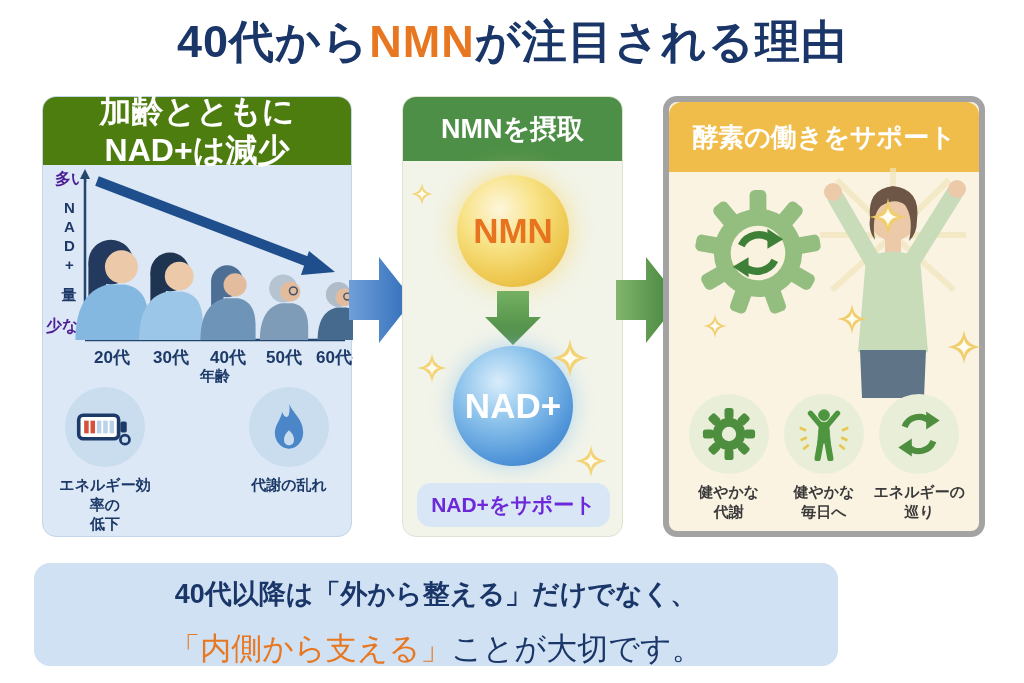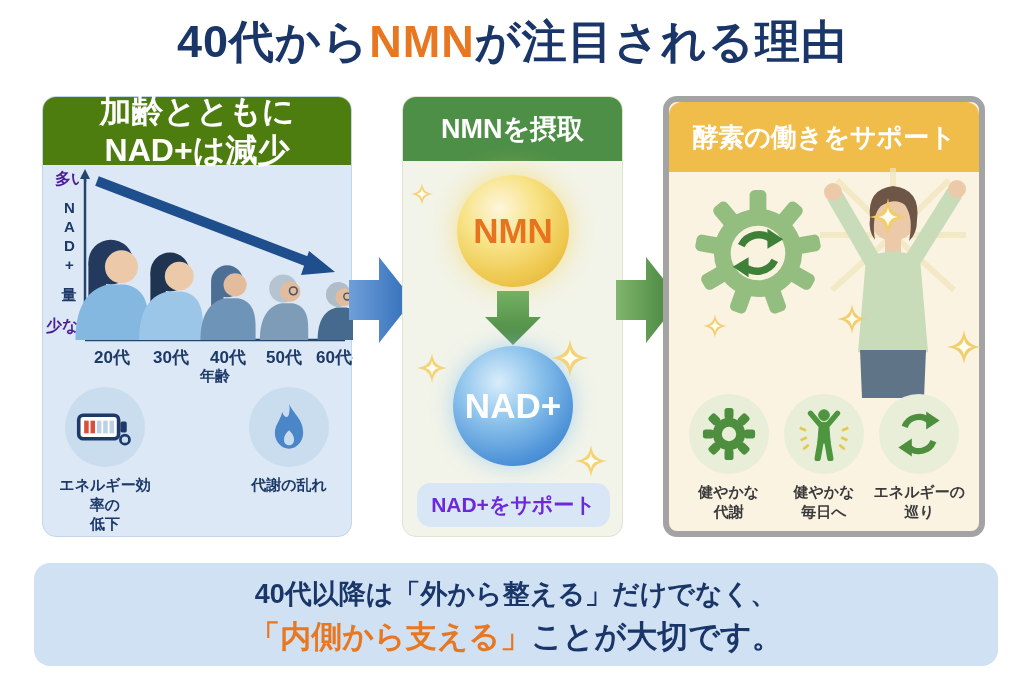--- a/index.html
+++ b/index.html
@@ -40,24 +40,24 @@
             background:radial-gradient(circle at 38% 30%, #fdf6dc 0%, #f8e387 35%, #eec84f 68%, #dfa92f 100%);
             box-shadow:0 0 26px rgba(246,219,130,.9);}
   #nad-ball{left:50px;top:249px;width:120px;height:120px;font-size:35px;color:#ffffff;
             background:radial-gradient(circle at 38% 30%, #d9edfb 0%, #8ec4ec 35%, #4e93d8 72%, #3570b4 100%);
             box-shadow:0 0 22px rgba(160,205,240,.8);}
   .support-pill{position:absolute;left:14px;top:386px;width:193px;height:44px;border-radius:14px;
                 background:#d8e6f6;display:flex;align-items:center;justify-content:center;
                 font-size:21px;font-weight:700;color:#6d28d9;}
   .sparkle{position:absolute;}
   
-  .footer-banner{position:absolute;left:34px;top:563px;width:964px;height:103px;border-radius:16px;
+  .footer-banner{position:absolute;left:34px;top:563px;width:804px;height:103px;border-radius:16px;
                  background:#cfe1f2;text-align:center;box-sizing:border-box;padding-top:13px;}
   .footer-line1{font-size:27px;font-weight:800;color:#1a3668;}
-  .footer-line2{font-size:31px;font-weight:700;color:#1a3668;margin-top:4px;}
+  .footer-line2{font-size:31px;font-weight:400;color:#1a3668;margin-top:16px;}
   .footer-line2 .hl{color:#e87722;}
   .abs{position:absolute;}
 </style>
 </head>
 <body>
 
 <div id="stage">
 
   <div class="main-title">
     <span>40代から</span><span class="hl">NMN</span><span>が注目される理由</span>

